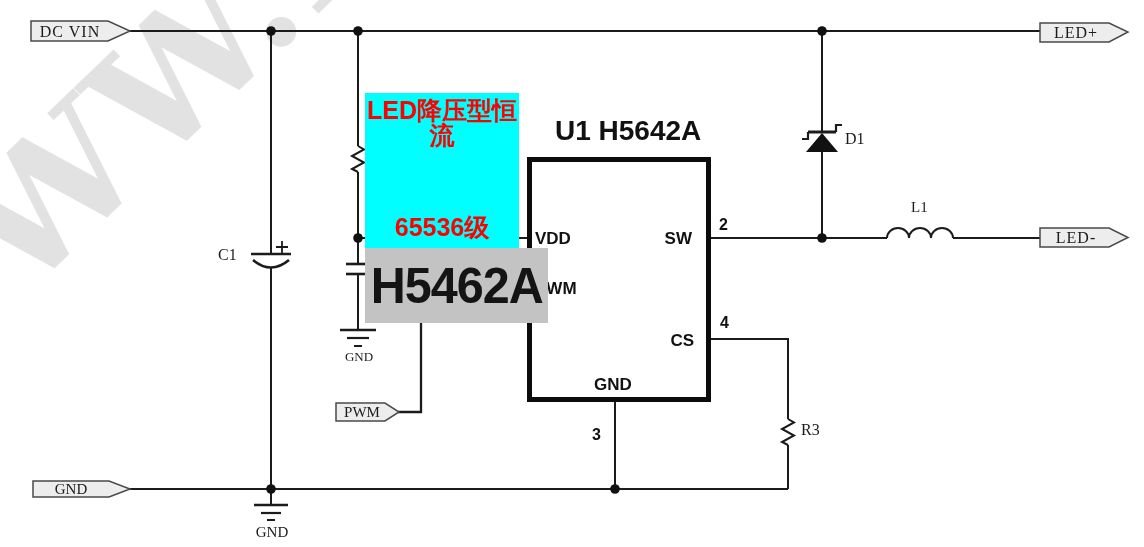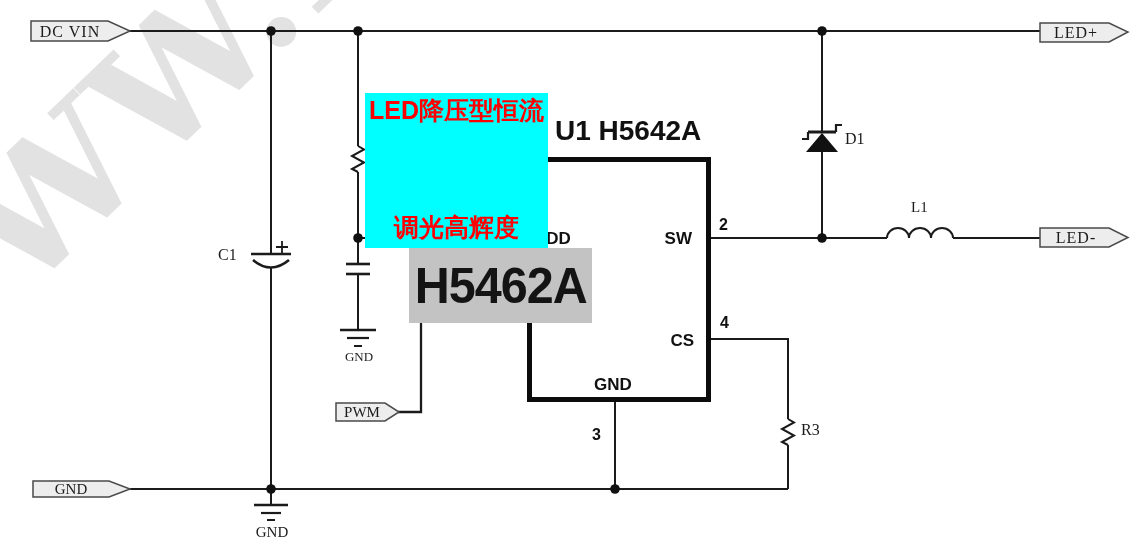--- a/index.html
+++ b/index.html
@@ -18,27 +18,27 @@
   .flag{fill:#ededed;stroke:#4a4a4a;stroke-width:1.5;}
   .chip-body{fill:#ffffff;stroke:#0c0c0c;stroke-width:5;}
   text{fill:#1b1b1b;}
   .t-serif16{font-family:"Liberation Serif",serif;font-size:16px;}
   .t-serif15{font-family:"Liberation Serif",serif;font-size:15px;}
   .t-serif13{font-family:"Liberation Serif",serif;font-size:13px;}
   .t-flag{font-family:"Liberation Serif",serif;font-size:16px;letter-spacing:1px;}
   .t-title{font-family:"Liberation Sans",sans-serif;font-size:28px;font-weight:bold;fill:#111;}
   .t-pin{font-family:"Liberation Sans",sans-serif;font-size:17px;font-weight:bold;fill:#111;}
   .t-pinnum{font-family:"Liberation Sans",sans-serif;font-size:16px;font-weight:bold;fill:#111;}
-  .banner{position:absolute;left:365px;top:93px;width:183px;height:155px;background:#00ffff;
+  .banner{position:absolute;left:365px;top:93px;width:154px;height:155px;background:#00ffff;
          z-index:2;display:flex;flex-direction:column;justify-content:space-between;
          padding:5px 0 8px 0;box-sizing:border-box;text-align:center;}
   .banner div{font-family:"Liberation Sans",sans-serif;font-weight:bold;font-size:25px;
          line-height:1.0;color:#ff0000;}
   .partbox{position:absolute;left:365px;top:248px;width:183px;height:75px;background:#c3c3c3;
-         z-index:2;display:flex;align-items:center;justify-content:center;margin-left:44px;}
+         z-index:2;display:flex;align-items:center;justify-content:center;}
   .partbox span{font-family:"Liberation Sans",sans-serif;font-weight:bold;font-size:50px;
          letter-spacing:-1px;color:#141414;transform:scaleX(0.97);}
 </style>
 </head>
 <body>
 
 <div class="stage">
 
   <div class="watermark">WWW.L</div>
 
@@ -154,20 +154,20 @@
       <circle class="dot" cx="822" cy="31" r="4.8"></circle>
       <circle class="dot" cx="358" cy="238" r="4.8"></circle>
       <circle class="dot" cx="822" cy="238" r="4.8"></circle>
       <circle class="dot" cx="271" cy="489" r="4.8"></circle>
       <circle class="dot" cx="615" cy="489" r="4.8"></circle>
     </g>
   </svg>
 
   <div class="banner">
     <div>LED降压型恒流</div>
-    <div>调光高辉度</div>
+    <div>65536级</div>
   </div>
 
   <div class="partbox">
     <span>H5462A</span>
   </div>
 
 </div>
 
 </body></html>

